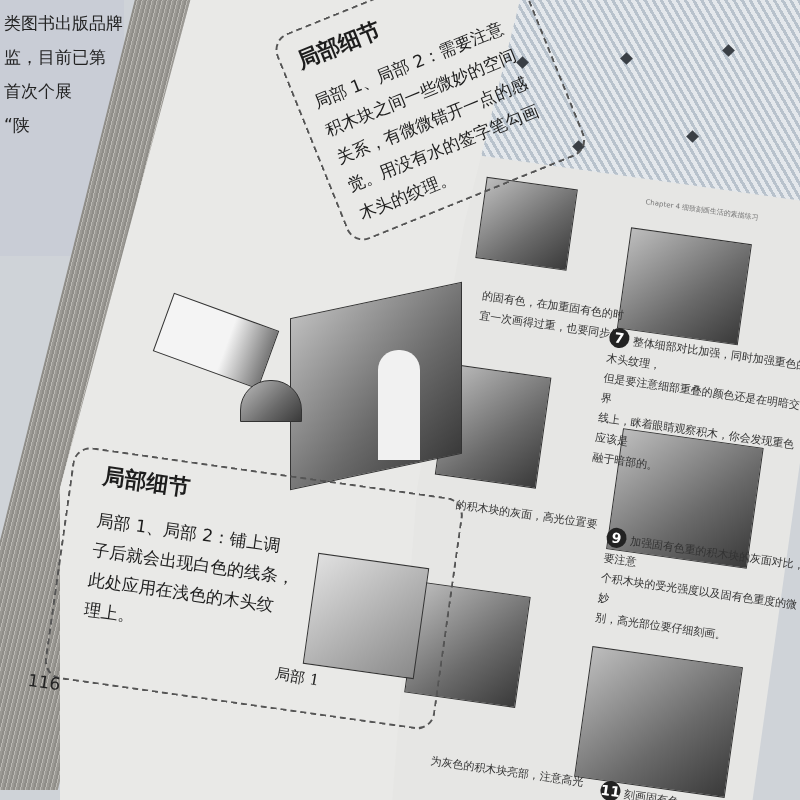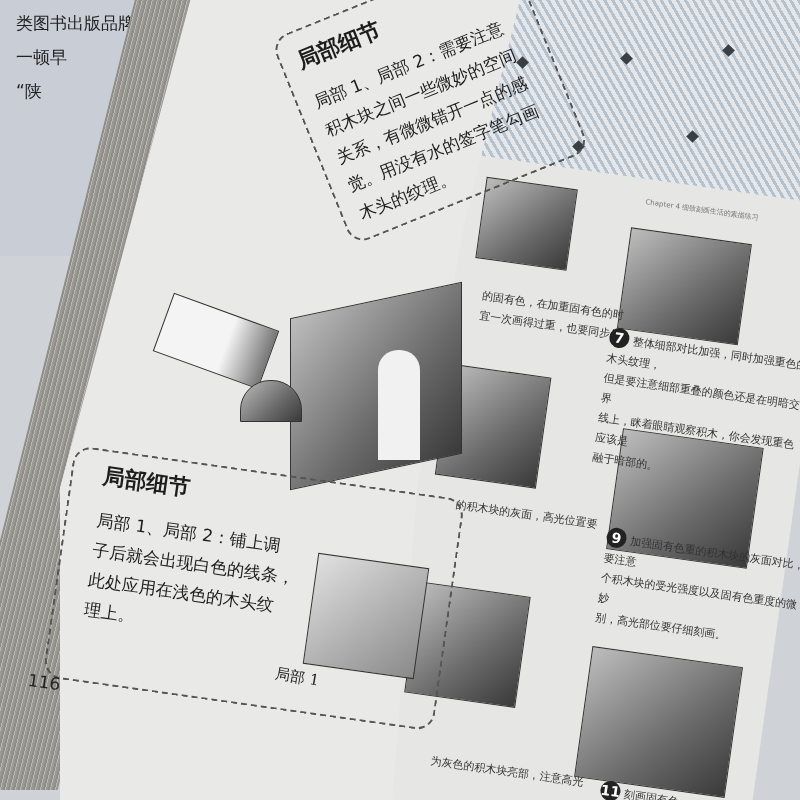--- a/index.html
+++ b/index.html
@@ -1,20 +1,20 @@
 <!DOCTYPE html>
 <html><head>
 <meta charset="utf-8">
 <style>
   html, body { margin:0; padding:0; }
   body { width:800px; height:800px; overflow:hidden; position:relative; background:#cfd3d8; font-family:"DejaVu Sans", sans-serif; }
   .fabric { position:absolute; left:470px; top:0; width:330px; height:260px;
     background: repeating-linear-gradient(60deg, #b8c2cc 0 3px, #e4e8ec 3px 7px); }
   .diamond { position:absolute; width:9px; height:9px; background:#3a3f45; transform:rotate(45deg); }
-  .back-page { position:absolute; left:0; top:0; width:120px; height:250px; background:#c9cdd6; color:#222; font-size:17px; line-height:34px; padding:6px 0 0 16px; overflow:hidden; }
+  .back-page { position:absolute; left:0; top:0; width:120px; height:250px; background:#c9cdd6; color:#222; font-size:17px; line-height:34px; padding:6px 0 0 4px; overflow:hidden; }
   .back-page div { white-space:nowrap; }
   .page-stack { position:absolute; left:40px; top:-30px; width:120px; height:820px; transform:skewX(-14deg);
     background: repeating-linear-gradient(90deg, #8f8d88 0 2px, #b9b7b2 2px 3px, #9b9994 3px 5px); }
   .right-page { position:absolute; left:440px; top:150px; width:400px; height:700px; background:#e6e6e4; transform:rotate(8deg); transform-origin:0 0; }
   .left-page { position:absolute; left:60px; top:-40px; width:470px; height:880px; background:#e9e9e7;
     clip-path: polygon(30% 0, 100% 0, 86% 30%, 76% 60%, 70% 100%, 0 100%, 0 60%); }
   .box { position:absolute; border:2px dashed #555; border-radius:18px; color:#1d1d1d; }
   .box h3 { margin:0 0 14px 0; font-size:22px; font-weight:bold; }
   .box p { margin:0; font-size:17px; line-height:30px; }
   .caption { position:absolute; font-size:11px; color:#333; line-height:20px; }
@@ -31,21 +31,22 @@
 <div class="fabric">
   <div class="diamond" style="left:48px;top:58px"></div>
   <div class="diamond" style="left:152px;top:54px"></div>
   <div class="diamond" style="left:254px;top:46px"></div>
   <div class="diamond" style="left:104px;top:142px"></div>
   <div class="diamond" style="left:218px;top:132px"></div>
 </div>
 
 <div class="back-page">
   <div>类图书出版品牌</div>
-  <div>一顿早</div>
+  <div>监，目前已第</div>
+  <div>首次个展</div>
   <div>“陕</div>
 </div>
 
 <div class="page-stack"></div>
 
 <div class="right-page">
   <div class="sketch" style="left:50px;top:20px;width:90px;height:80px"></div>
   <div class="sketch" style="left:200px;top:50px;width:120px;height:100px"></div>
   <div class="sketch" style="left:40px;top:210px;width:100px;height:110px"></div>
   <div class="sketch" style="left:220px;top:250px;width:140px;height:120px"></div>

